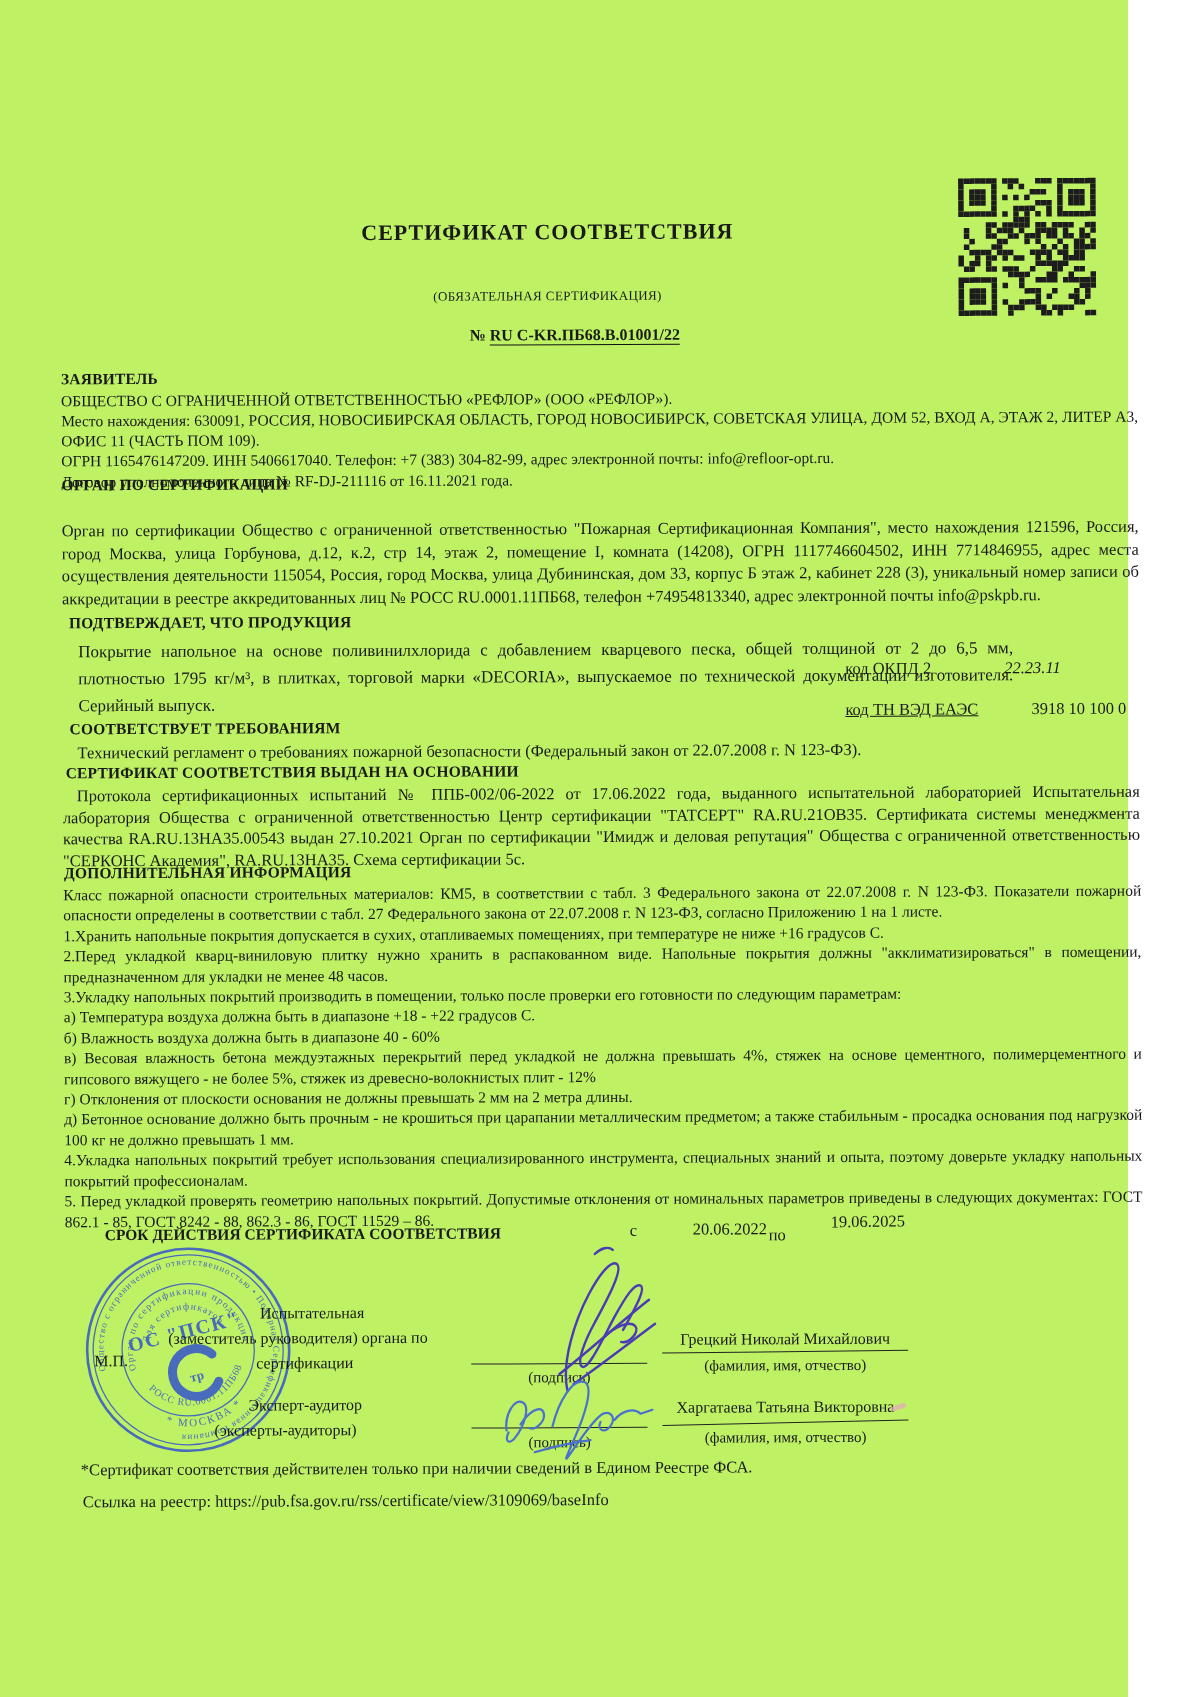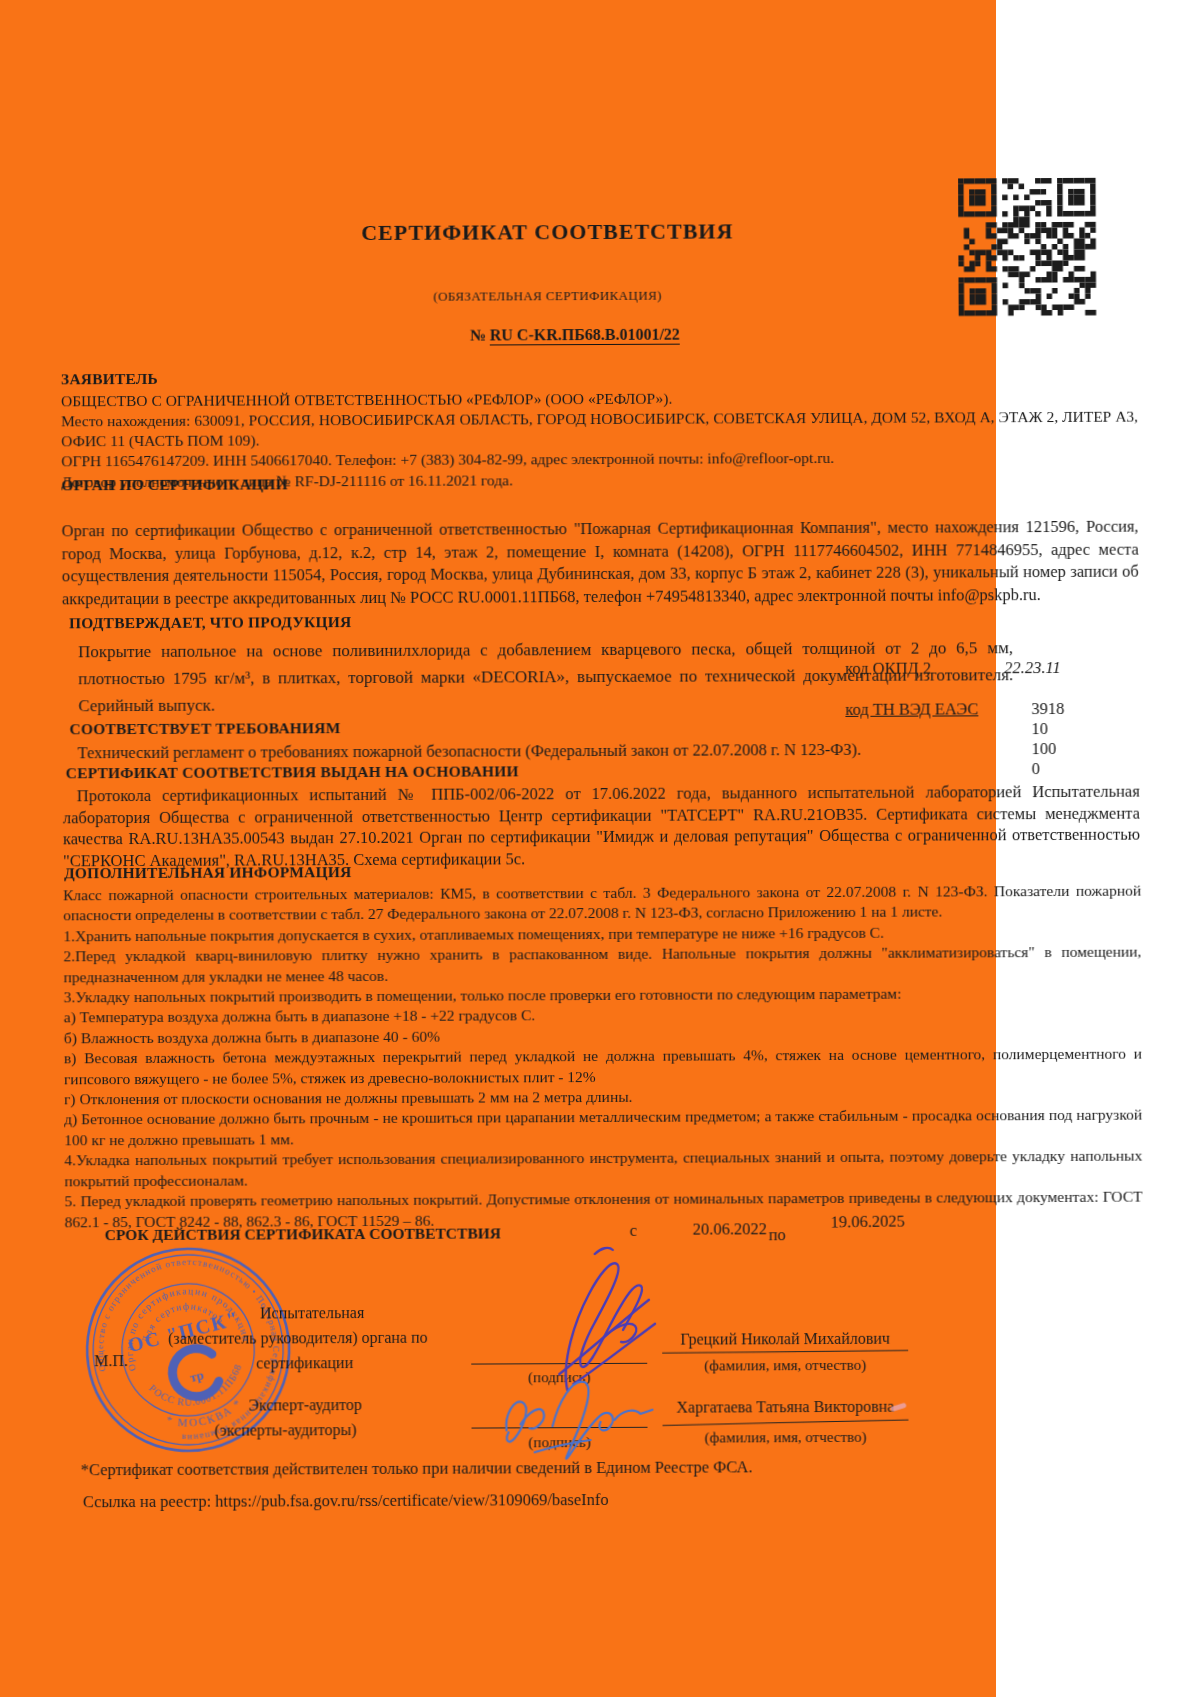--- a/index.html
+++ b/index.html
@@ -1,18 +1,18 @@
 <!DOCTYPE html>
 <html><head>
 <meta charset="utf-8">
 <style>
   html,body{margin:0;padding:0;background:#fff;}
   body{width:1200px;height:1697px;overflow:hidden;
        font-family:"Liberation Serif","DejaVu Serif",serif;color:#1a1a1a;}
-  .page{position:relative;width:996px;height:1697px;background:#f97316;}
+  .page{position:relative;width:1128px;height:1697px;background:#bef264;}
   .doc{position:absolute;inset:0;transform:rotate(-0.25deg);transform-origin:600px 850px;}
   .abs{position:absolute;}
   .center{text-align:center;}
   .title{font-size:22px;font-weight:bold;letter-spacing:1px;}
   .subtitle{font-size:13px;letter-spacing:0.4px;}
   .cnum{font-size:16px;font-weight:bold;}
   .cnum .ul{border-bottom:1.6px solid #111;padding-bottom:1px;}
   .sec-h{font-size:15.5px;font-weight:bold;letter-spacing:0.2px;}
   .body-j{text-align:justify;}
   .applicant-body{font-size:15.5px;line-height:20px;width:1077px;}

